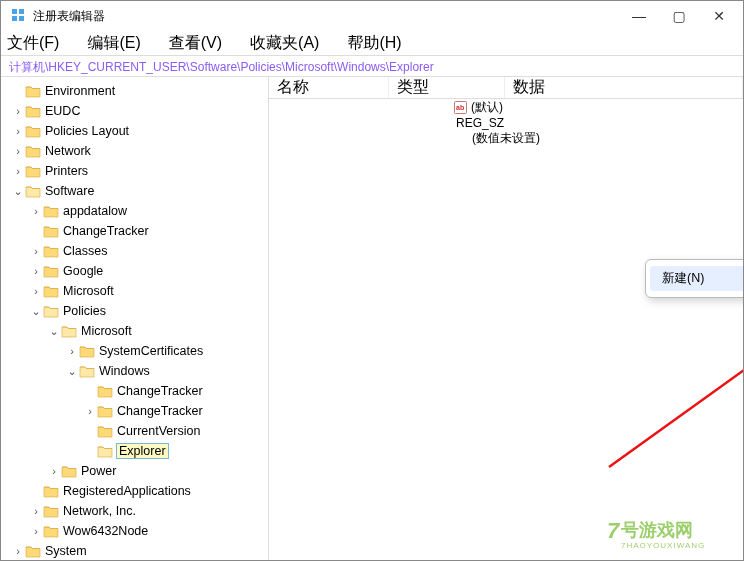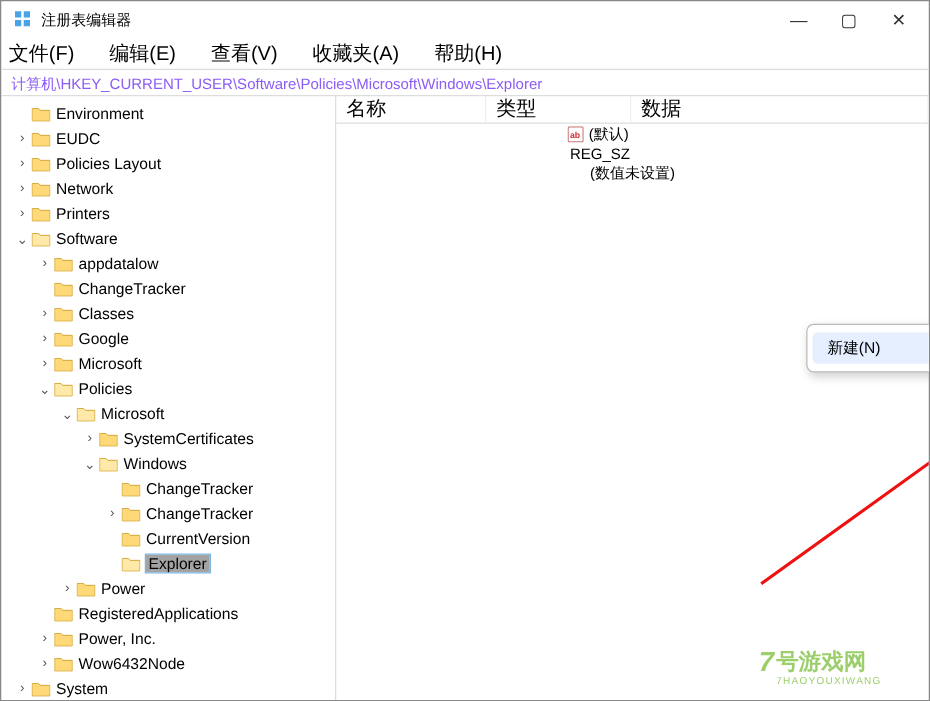--- a/index.html
+++ b/index.html
@@ -21,21 +21,21 @@
 .col-name { width: 120px; }
 .col-type { width: 116px; }
 .col-data { flex: 1; }
 .tree ul { list-style: none; padding-left: 18px; }
 .tree > ul { padding-left: 10px; }
 .tree li { position: relative; white-space: nowrap; }
 .tree .row { display: flex; align-items: center; height: 20px; cursor: default; }
 .tree .tgl { width: 14px; text-align: center; color: #555; font-size: 11px; display: inline-block; }
 .tree .tgl.empty { visibility: hidden; }
 .tree .ico { width: 16px; height: 14px; display: inline-block; margin-right: 4px; }
-.tree .lbl.sel { background: #a3a3a3; outline: 1px solid #7ab8e0; padding: 0 2px; }
+.tree .lbl.sel { background: #fef9c3; outline: 1px solid #7ab8e0; padding: 0 2px; }
 .regicon { width: 13px; height: 13px; display: inline-block; margin-right: 4px; vertical-align: middle; }
 .ctxmenu { position: absolute; background: #fff; border: 1px solid #bbb; border-radius: 6px; box-shadow: 2px 3px 8px rgba(0,0,0,0.18); font-size: 12.5px; padding: 4px 0; z-index: 20; }
 .ctxmenu .item { padding: 4px 28px 4px 16px; white-space: nowrap; cursor: default; }
 #menu1 { top: 182px; left: 376px; width: 122px; }
 #menu1 .item { display: flex; justify-content: space-between; align-items: center; background: #e5efff; border-radius: 4px; margin: 2px 4px; padding: 4px 8px 4px 12px; }
 .arrow-annotation { position: absolute; top: 200px; left: 330px; z-index: 15; pointer-events: none; }
 .watermark { position: absolute; right: 2px; bottom: 2px; opacity: 0.75; z-index: 30; }
 ::-webkit-scrollbar { width: 14px; }
 ::-webkit-scrollbar-thumb { background: #c8c8c8; border-radius: 7px; }
 ::-webkit-scrollbar-track { background: #f2f2f2; }
@@ -282,21 +282,21 @@
             <span class="lbl">RegisteredApplications</span>
           </div>
         </li>
         <li style="padding-left: 18px;">
           <div class="row">
             <span class="tgl">›</span>
             <span class="ico"><svg width="16" height="14" viewBox="0 0 16 14">
                 <path d="M1 3 h5 l1.5 1.5 H15 v8.5 H1 Z" fill="#ffd978" stroke="#d4a93a" stroke-width="0.6"></path>
                 <path d="M1 3 h5 l1.5 1.5 H15" fill="none" stroke="#d4a93a" stroke-width="0.6"></path>
               </svg></span>
-            <span class="lbl">Power, Inc.</span>
+            <span class="lbl">Network, Inc.</span>
           </div>
         </li>
         <li style="padding-left: 18px;">
           <div class="row">
             <span class="tgl">›</span>
             <span class="ico"><svg width="16" height="14" viewBox="0 0 16 14">
                 <path d="M1 3 h5 l1.5 1.5 H15 v8.5 H1 Z" fill="#ffd978" stroke="#d4a93a" stroke-width="0.6"></path>
                 <path d="M1 3 h5 l1.5 1.5 H15" fill="none" stroke="#d4a93a" stroke-width="0.6"></path>
               </svg></span>
             <span class="lbl">Wow6432Node</span>

